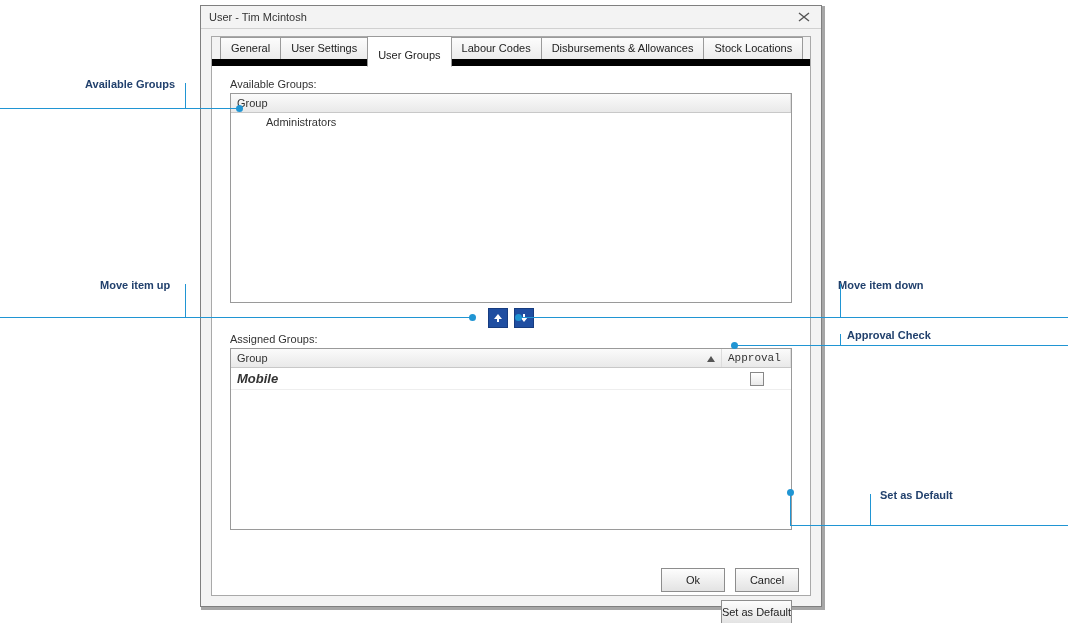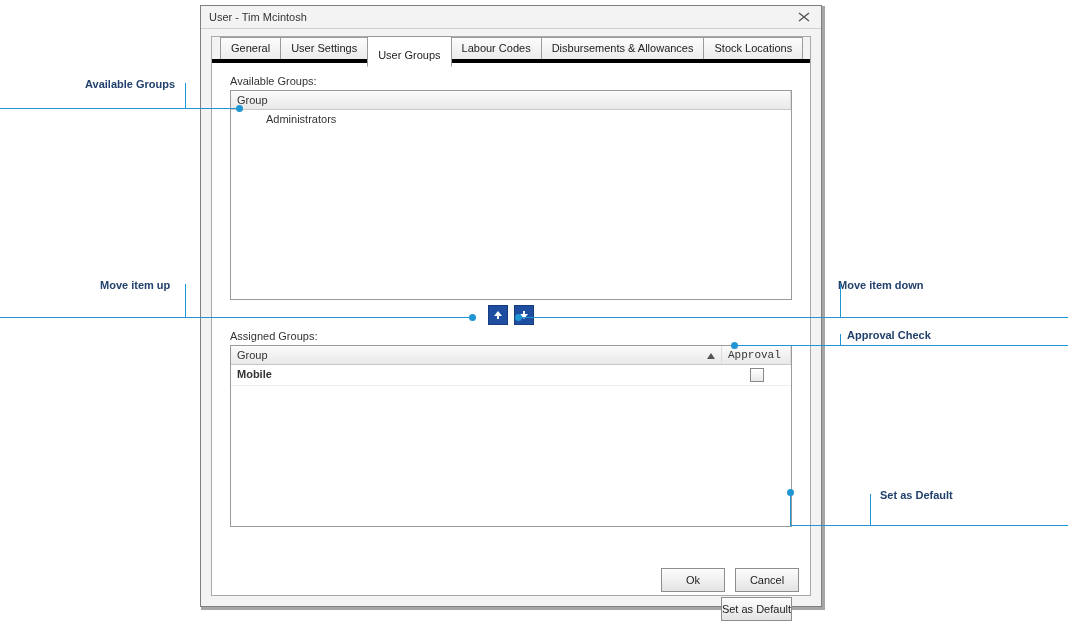--- a/index.html
+++ b/index.html
@@ -12,40 +12,40 @@
   
   .dialog{position:absolute;left:200px;top:5px;width:620px;height:600px;background:#f3f3f3;border:1px solid #7f7f7f;box-shadow:2px 2px 0 1px rgba(0,0,0,0.35);}
   .titlebar{height:22px;line-height:22px;padding:0 8px;display:flex;align-items:center;justify-content:space-between;background:#f3f3f3;border-bottom:1px solid #d0d0d0;font-size:11px;color:#333;}
   .closebtn{width:18px;height:14px;display:flex;align-items:center;justify-content:center;cursor:pointer;}
   .closebtn svg{stroke:#555;}
   .content{position:absolute;left:10px;top:30px;right:10px;bottom:10px;border:1px solid #a9a9a9;background:#f3f3f3;}
   
   .tabs{position:absolute;left:8px;top:-1px;display:flex;}
   .tab{border:1px solid #9a9a9a;background:linear-gradient(#fcfcfc,#e5e5e5);padding:4px 10px;font-size:11px;margin-right:-1px;position:relative;top:1px;cursor:pointer;color:#222;}
   .tab.active{background:#fff;border-bottom:1px solid #fff;z-index:2;top:0;padding-top:12px;padding-bottom:5px;}
-  .tabpanel{position:absolute;left:0;top:22px;right:0;bottom:0;background:#fff;border-top:4px solid #000000;}
+  .tabpanel{position:absolute;left:0;top:22px;right:0;bottom:0;background:#fff;border-top:7px solid #000000;}
   .inner{position:absolute;left:18px;right:18px;top:12px;bottom:0;}
   .section-label{font-size:11px;color:#333;margin-bottom:3px;}
   .listbox{border:1px solid #9a9a9a;background:#fff;}
   .avail-box{height:208px;}
   .colhdr{display:flex;background:linear-gradient(#fbfbfb,#e9e9e9);border-bottom:1px solid #c8c8c8;}
   .colhdr .cell{padding:3px 6px;font-size:11px;color:#333;border-right:1px solid #dcdcdc;}
   .row{display:flex;margin-left:29px;}
   .row .cell{padding:3px 6px;font-size:11px;color:#333;}
   
   .movebtns{display:flex;justify-content:center;gap:6px;margin:5px 0;}
   .iconbtn{width:18px;height:18px;background:#1f4ea1;border:1px solid #173c80;display:flex;align-items:center;justify-content:center;cursor:pointer;}
   .iconbtn svg{fill:#fff;}
   
   .assigned-box{height:180px;}
   .assigned-box .colhdr .cell:first-child{flex:1;}
   .assigned-box .colhdr .cell:last-child{width:56px;text-align:left;font-family:Liberation Mono, monospace;}
   .sort-arrow{display:inline-block;margin-left:4px;}
   .datarow{display:flex;border-bottom:1px solid #eee;}
-  .datarow .cell{padding:3px 6px;font-size:11px;}
+  .datarow .cell{padding:3px 6px;font-size:13px;font-style:italic;}
   .datarow .cell:first-child{flex:1;font-weight:bold;}
   .datarow .cell:last-child{width:56px;display:flex;justify-content:center;align-items:center;}
   .checkbox{width:12px;height:12px;border:1px solid #888;background:linear-gradient(#fff,#e9e9e9);cursor:pointer;}
   
   .btn{display:inline-flex;align-items:center;justify-content:center;height:22px;padding:0 0;font-size:11px;background:linear-gradient(#fdfdfd,#e3e3e3);border:1px solid #8d8d8d;cursor:pointer;color:#222;}
   .btnbar{position:absolute;right:0;display:flex;gap:8px;}
   .setdefault-bar{top:522px;}
 </style>
 </head>
 <body>

